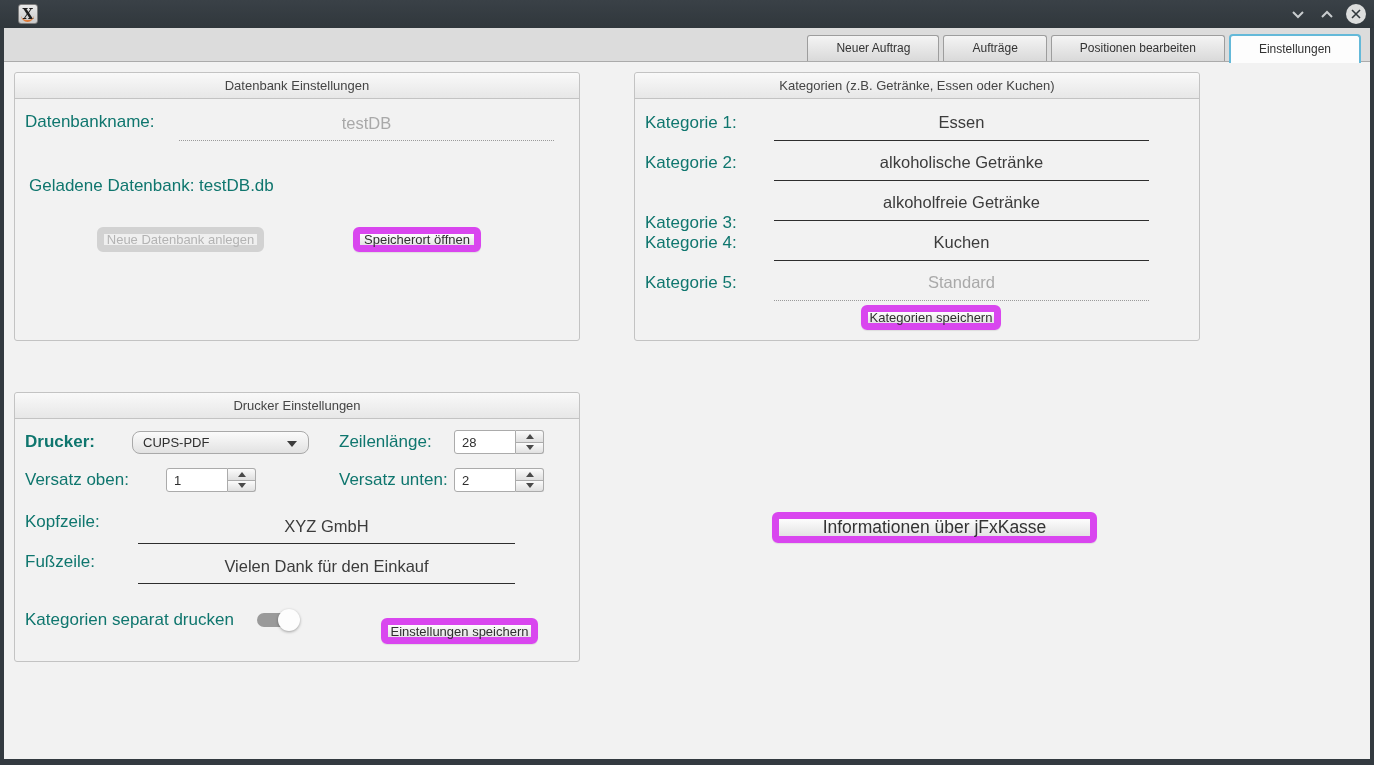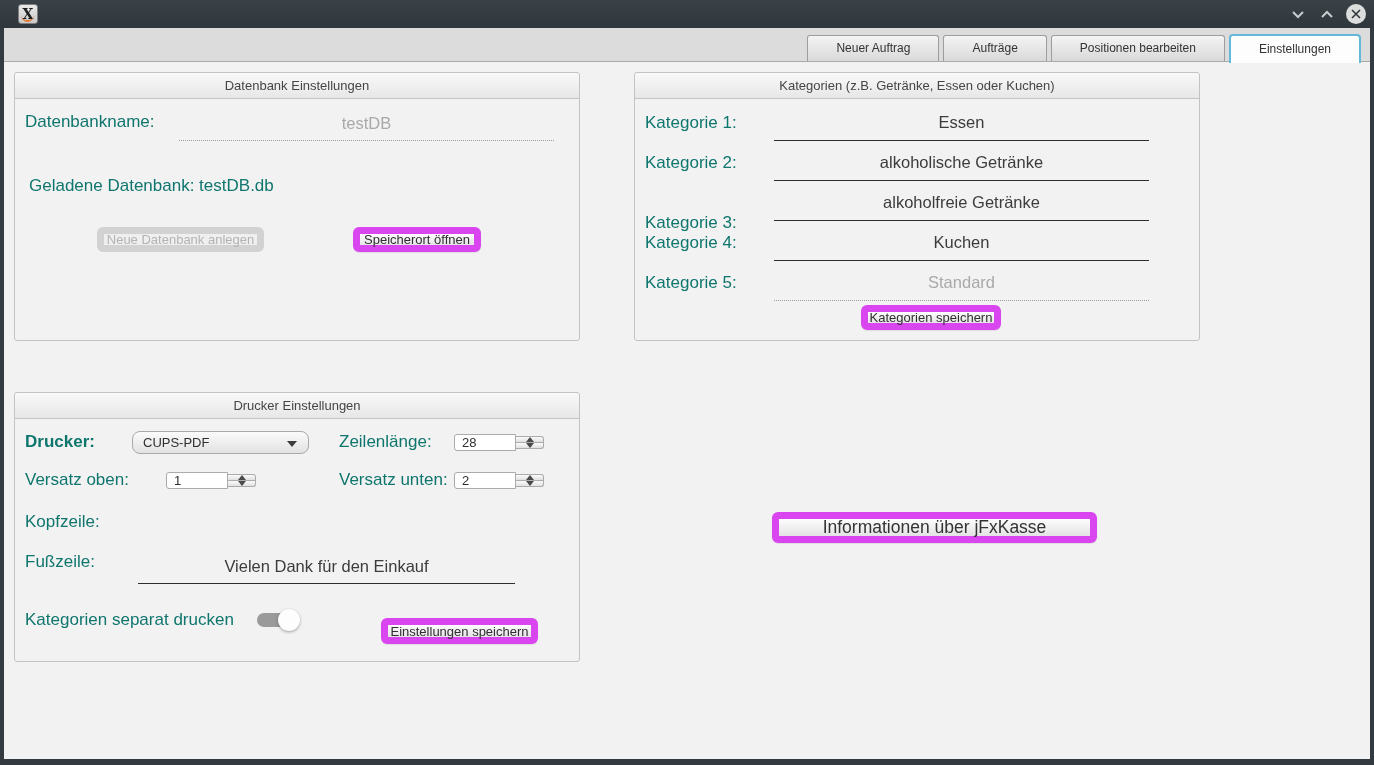--- a/index.html
+++ b/index.html
@@ -48,21 +48,21 @@
   .btn.disabled{color:#b3b3b3;border-color:#d2d2d2;background:#efefef;box-shadow:none;}
   .btn.big{font-size:17.5px;color:#333;}
 
   
   .combo{position:absolute;background:linear-gradient(#fbfbfb,#e2e2e2);border:1px solid #a9a9a9;
     border-radius:8px;display:flex;align-items:center;font-size:13px;color:#2f2f2f;padding-left:10px;cursor:default;}
   .combo .arrow-down{position:absolute;right:11px;top:50%;margin-top:-2px;width:0;height:0;
     border-left:5px solid transparent;border-right:5px solid transparent;border-top:6px solid #3c3c3c;}
 
   
-  .spinner{position:absolute;display:flex;height:24px;align-items:center;}
+  .spinner{position:absolute;display:flex;height:24px;}
   .spin-text{width:62px;background:#fff;border:1px solid #ababab;border-radius:3px 0 0 3px;
     font-size:13px;color:#2f2f2f;padding-left:7px;display:flex;align-items:center;}
   .spin-btns{width:28px;display:flex;flex-direction:column;}
   .spin-btn{flex:1;background:linear-gradient(#fbfbfb,#e0e0e0);border:1px solid #ababab;
     display:flex;align-items:center;justify-content:center;cursor:default;}
   .spin-btn.up{border-radius:0 3px 0 0;border-left:none;}
   .spin-btn.down{border-radius:0 0 3px 0;border-left:none;border-top:none;}
   .tri-up{width:0;height:0;border-left:4px solid transparent;border-right:4px solid transparent;border-bottom:5px solid #4a4a4a;}
   .tri-down{width:0;height:0;border-left:4px solid transparent;border-right:4px solid transparent;border-top:5px solid #4a4a4a;}
 
@@ -187,20 +187,21 @@
             <div class="spin-btn up">
                 <span class="tri-up"></span>
               </div>
             <div class="spin-btn down">
                 <span class="tri-down"></span>
               </div>
           </div>
         </div>
 
         <div class="lbl" style="left:10px;top:119px;">Kopfzeile:</div>
+        <div class="jfx-field" style="left:123px;top:117px;width:377px;height:34px;">XYZ GmbH</div>
 
         <div class="lbl" style="left:10px;top:159px;">Fußzeile:</div>
         <div class="jfx-field" style="left:123px;top:157px;width:377px;height:34px;">Vielen Dank für den Einkauf</div>
 
         <div class="lbl" style="left:10px;top:217px;">Kategorien separat drucken</div>
         <div class="toggle" style="left:242px;top:220px;">
           <div class="thumb"></div>
         </div>
         <div class="btn" style="left:366px;top:225px;width:157px;height:26px;">Einstellungen speichern</div>
       </div>

